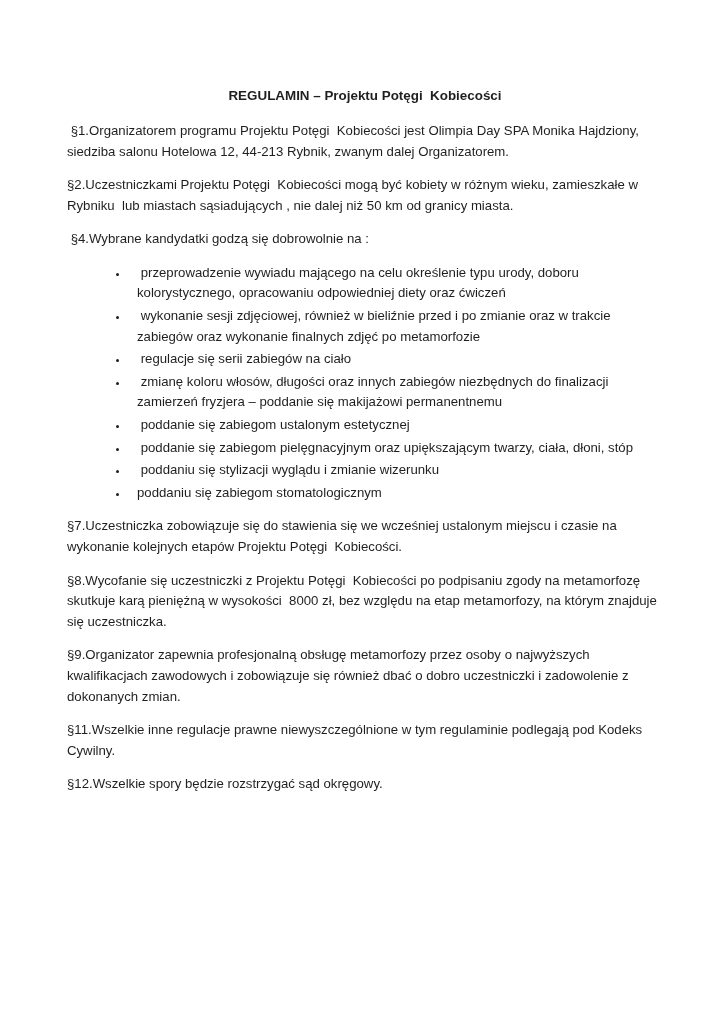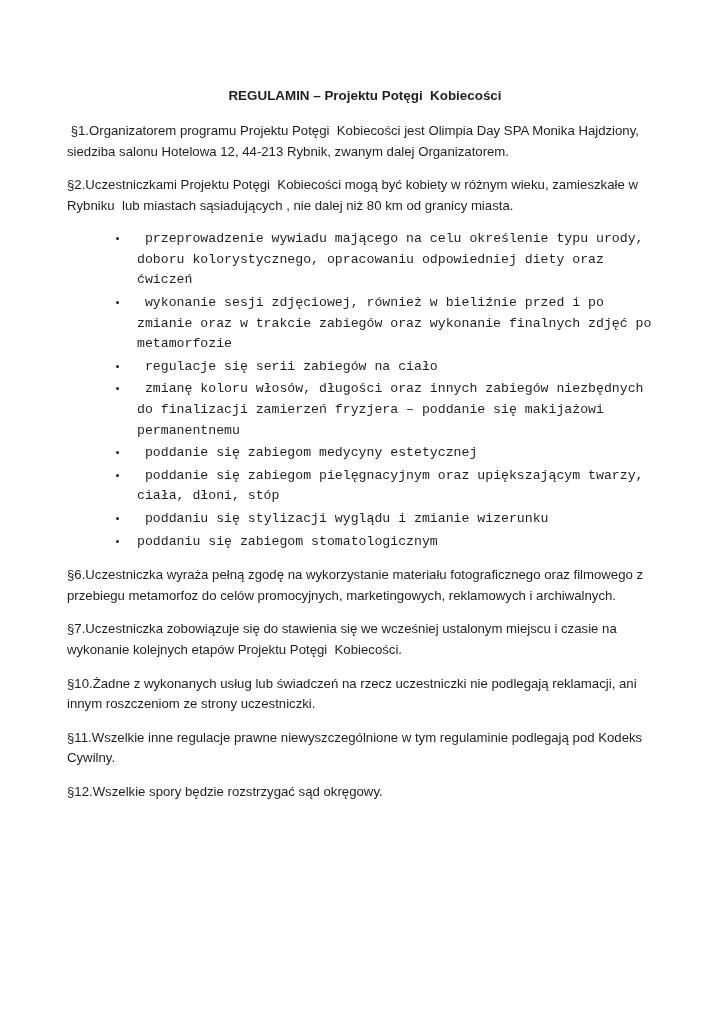--- a/index.html
+++ b/index.html
@@ -29,52 +29,52 @@
     white-space: pre-wrap;
   }
   .doc-paragraph {
     margin: 12px 0 13px 0;
     white-space: pre-wrap;
   }
   ul.doc-bullets {
     list-style: disc;
     margin: 0 0 13px 0;
     padding: 0 0 0 62px;
-    font-family: Liberation Mono, monospace;
   }
   ul.doc-bullets li {
     margin: 0 0 2px 0;
     padding-left: 8px;
     white-space: pre-wrap;
   }
   ul.doc-bullets li::marker {
     font-size: 11px;
     color: #1f1f1f;
   }
 </style>
 </head>
 <body>
 
 <div class="page">
 
   <h1 class="doc-title">REGULAMIN – Projektu Potęgi  Kobiecości</h1>
 
   <p class="doc-paragraph"> §1.Organizatorem programu Projektu Potęgi  Kobiecości jest Olimpia Day SPA Monika Hajdziony, siedziba salonu Hotelowa 12, 44-213 Rybnik, zwanym dalej Organizatorem.</p>
-  <p class="doc-paragraph">§2.Uczestniczkami Projektu Potęgi  Kobiecości mogą być kobiety w różnym wieku, zamieszkałe w Rybniku  lub miastach sąsiadujących , nie dalej niż 80 km od granicy miasta.</p>
+  <p class="doc-paragraph">§2.Uczestniczkami Projektu Potęgi  Kobiecości mogą być kobiety w różnym wieku, zamieszkałe w Rybniku  lub miastach sąsiadujących , nie dalej niż 50 km od granicy miasta.</p>
+  <p class="doc-paragraph"> §4.Wybrane kandydatki godzą się dobrowolnie na :</p>
 
   <ul class="doc-bullets">
     <li> przeprowadzenie wywiadu mającego na celu określenie typu urody, doboru kolorystycznego, opracowaniu odpowiedniej diety oraz ćwiczeń</li>
     <li> wykonanie sesji zdjęciowej, również w bieliźnie przed i po zmianie oraz w trakcie zabiegów oraz wykonanie finalnych zdjęć po metamorfozie</li>
     <li> regulacje się serii zabiegów na ciało</li>
     <li> zmianę koloru włosów, długości oraz innych zabiegów niezbędnych do finalizacji zamierzeń fryzjera – poddanie się makijażowi permanentnemu</li>
-    <li> poddanie się zabiegom medycyny estetycznej</li>
+    <li> poddanie się zabiegom ustalonym estetycznej</li>
     <li> poddanie się zabiegom pielęgnacyjnym oraz upiększającym twarzy, ciała, dłoni, stóp</li>
     <li> poddaniu się stylizacji wyglądu i zmianie wizerunku</li>
     <li>poddaniu się zabiegom stomatologicznym</li>
   </ul>
 
-  <p class="doc-paragraph">§6.Uczestniczka wyraża pełną zgodę na wykorzystanie materiału fotograficznego oraz filmowego z przebiegu metamorfoz do celów promocyjnych, marketingowych, reklamowych i archiwalnych.</p>
   <p class="doc-paragraph">§7.Uczestniczka zobowiązuje się do stawienia się we wcześniej ustalonym miejscu i czasie na wykonanie kolejnych etapów Projektu Potęgi  Kobiecości.</p>
-  <p class="doc-paragraph">§10.Żadne z wykonanych usług lub świadczeń na rzecz uczestniczki nie podlegają reklamacji, ani innym roszczeniom ze strony uczestniczki.</p>
+  <p class="doc-paragraph">§8.Wycofanie się uczestniczki z Projektu Potęgi  Kobiecości po podpisaniu zgody na metamorfozę skutkuje karą pieniężną w wysokości  8000 zł, bez względu na etap metamorfozy, na którym znajduje się uczestniczka.</p>
+  <p class="doc-paragraph">§9.Organizator zapewnia profesjonalną obsługę metamorfozy przez osoby o najwyższych kwalifikacjach zawodowych i zobowiązuje się również dbać o dobro uczestniczki i zadowolenie z dokonanych zmian.</p>
   <p class="doc-paragraph">§11.Wszelkie inne regulacje prawne niewyszczególnione w tym regulaminie podlegają pod Kodeks Cywilny.</p>
   <p class="doc-paragraph">§12.Wszelkie spory będzie rozstrzygać sąd okręgowy.</p>
 
 </div>
 
 </body></html>

